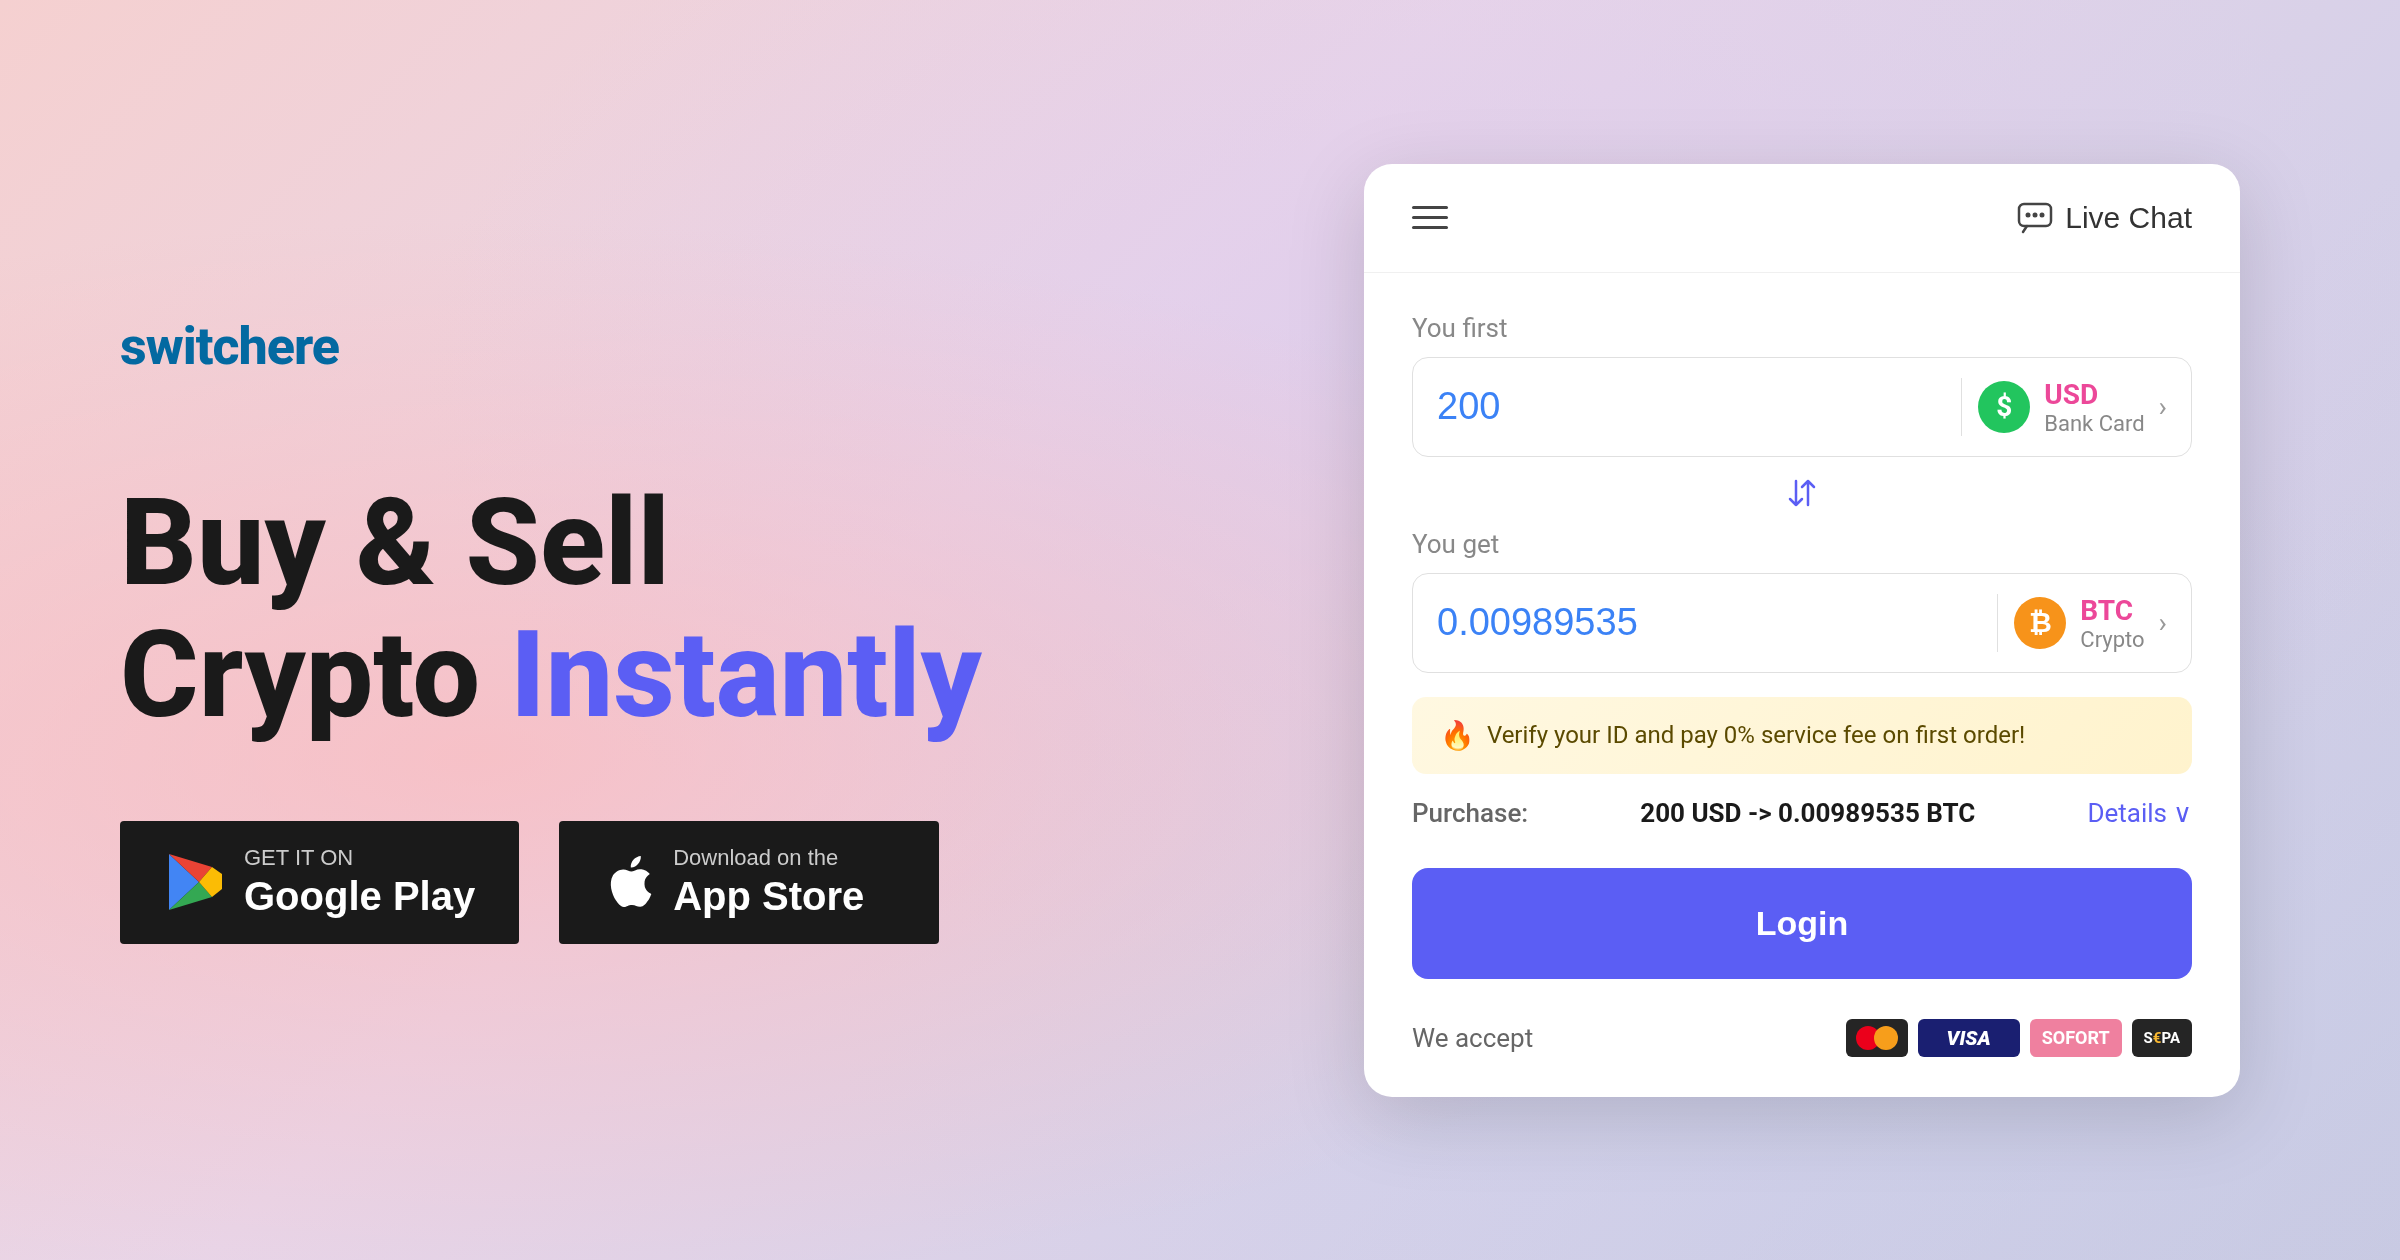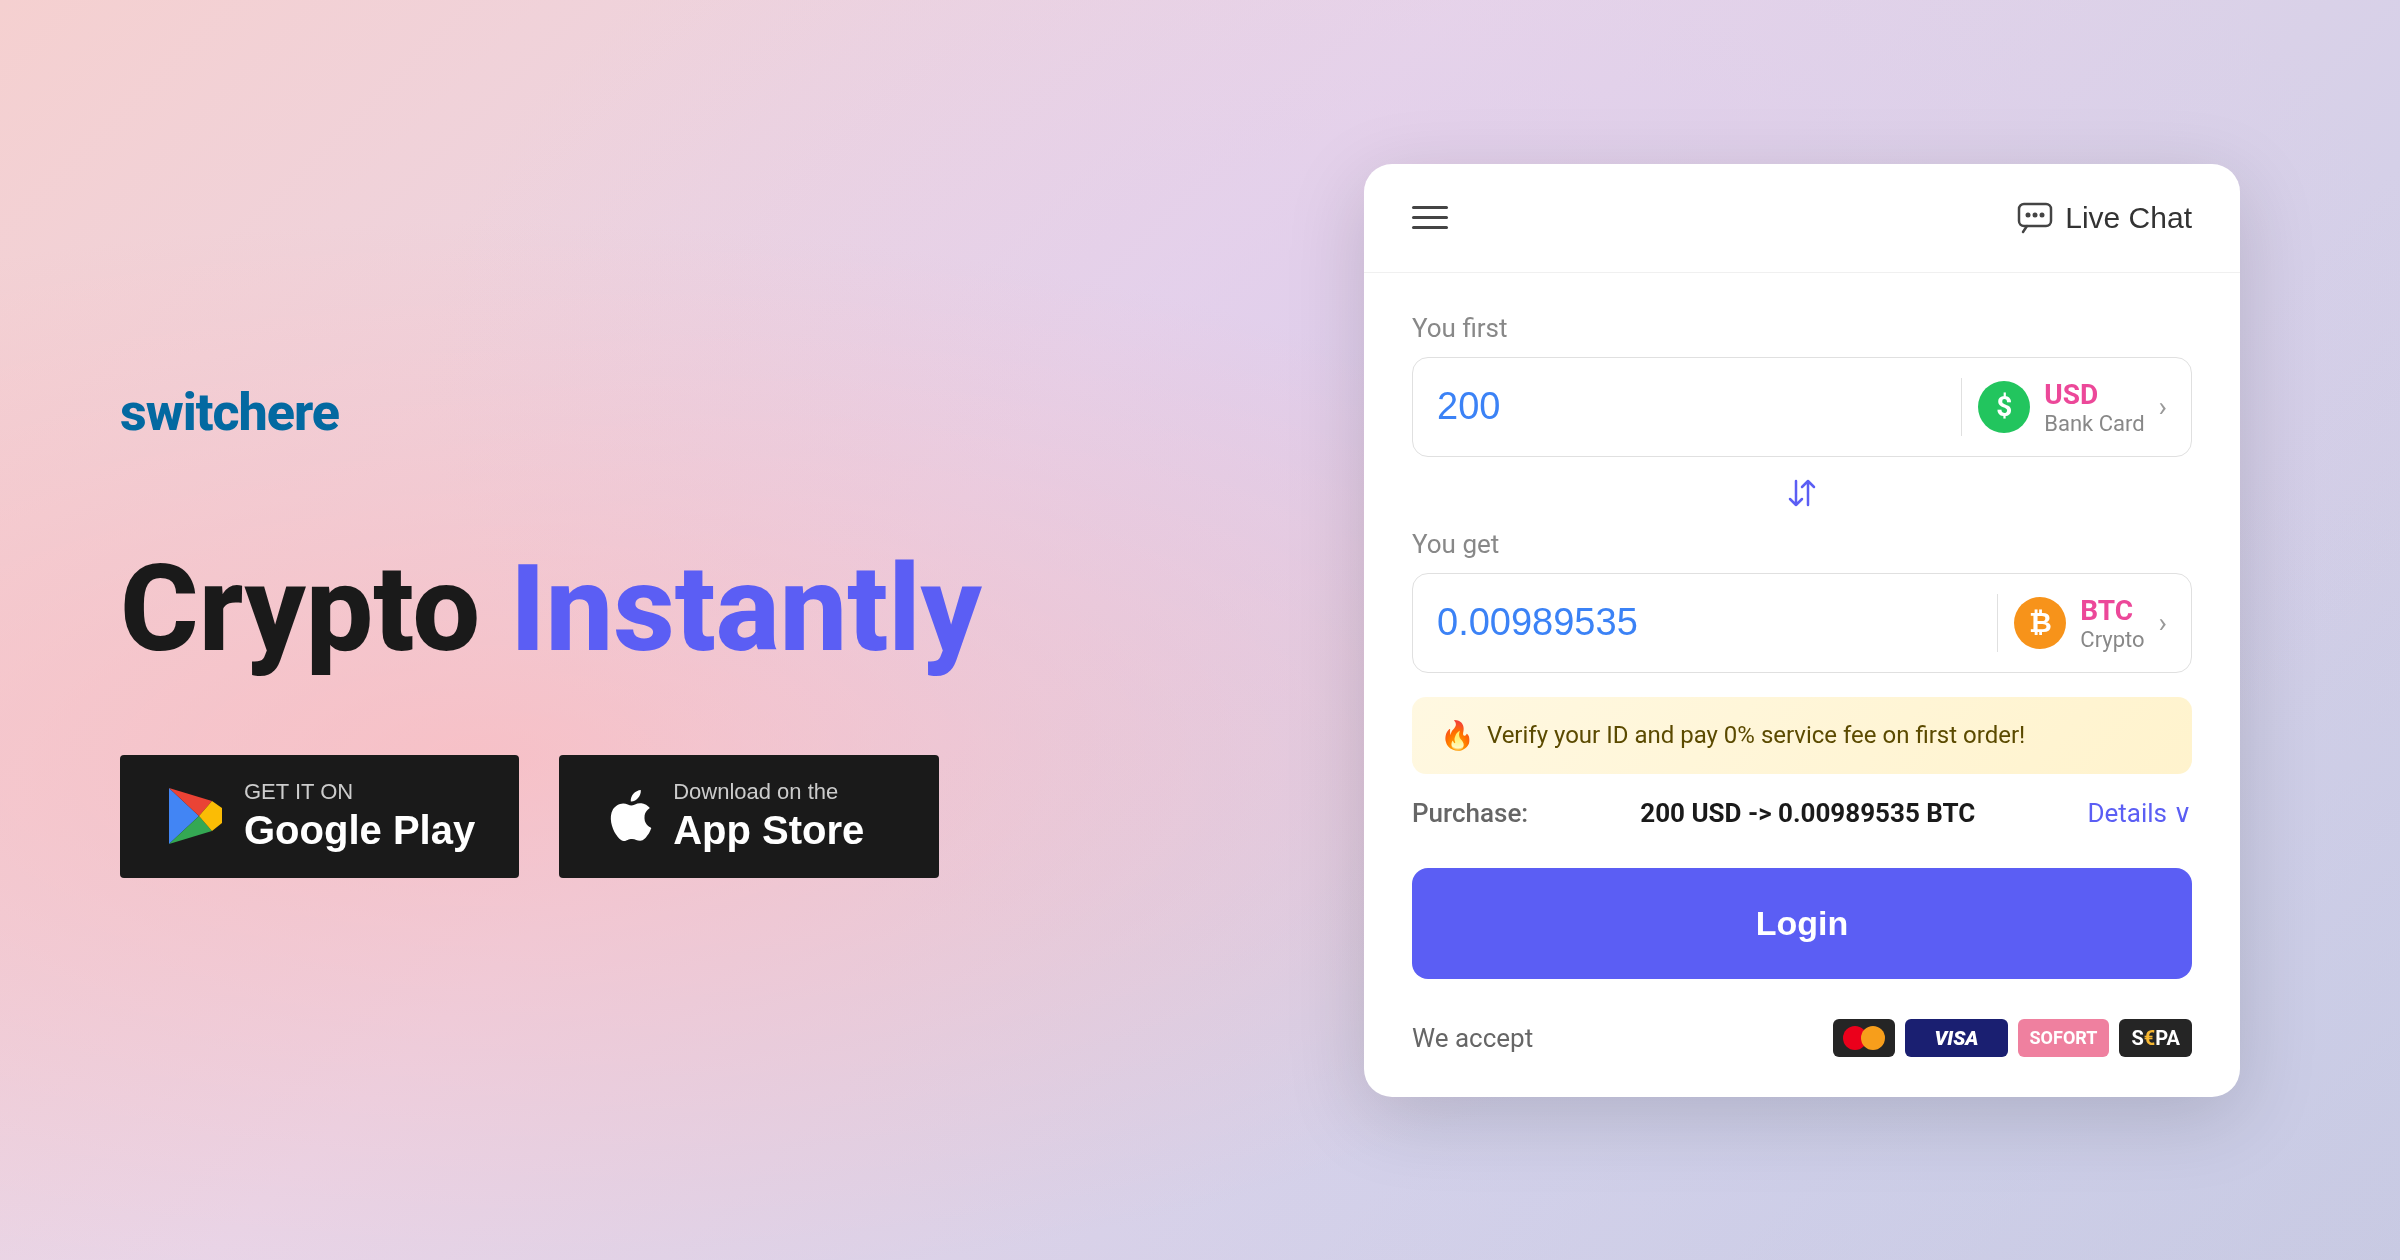--- a/index.html
+++ b/index.html
@@ -384,41 +384,42 @@
       background: #ef809f;
       color: white;
       font-size: 18px;
       font-weight: 700;
       padding: 0 12px;
     }
 
     .sepa-badge {
       background: #252525;
       color: white;
-      font-size: 20px;
+      font-size: 15px;
       font-weight: 700;
       padding: 0 12px;
     }
 
     .sepa-badge span.sepa-e {
       color: #f7b731;
     }
   </style>
 </head>
 <body>
 
 <div class="background"></div>
 
 <div class="page-container">
 
   <div class="left-section">
 
     <div class="logo">switchere</div>
 
     <div class="headline">
+      <span class="headline-line1">Buy &amp; Sell</span>
       <span class="headline-line2">
         <span class="black-text">Crypto </span><span class="blue-text">Instantly</span>
       </span>
     </div>
 
     <div class="app-buttons">
 
       <button class="app-button">
         <svg class="google-play-icon" viewBox="0 0 60 60" xmlns="http://www.w3.org/2000/svg">
           <polygon points="5,2 5,58 35,30" fill="#4285F4"></polygon>

